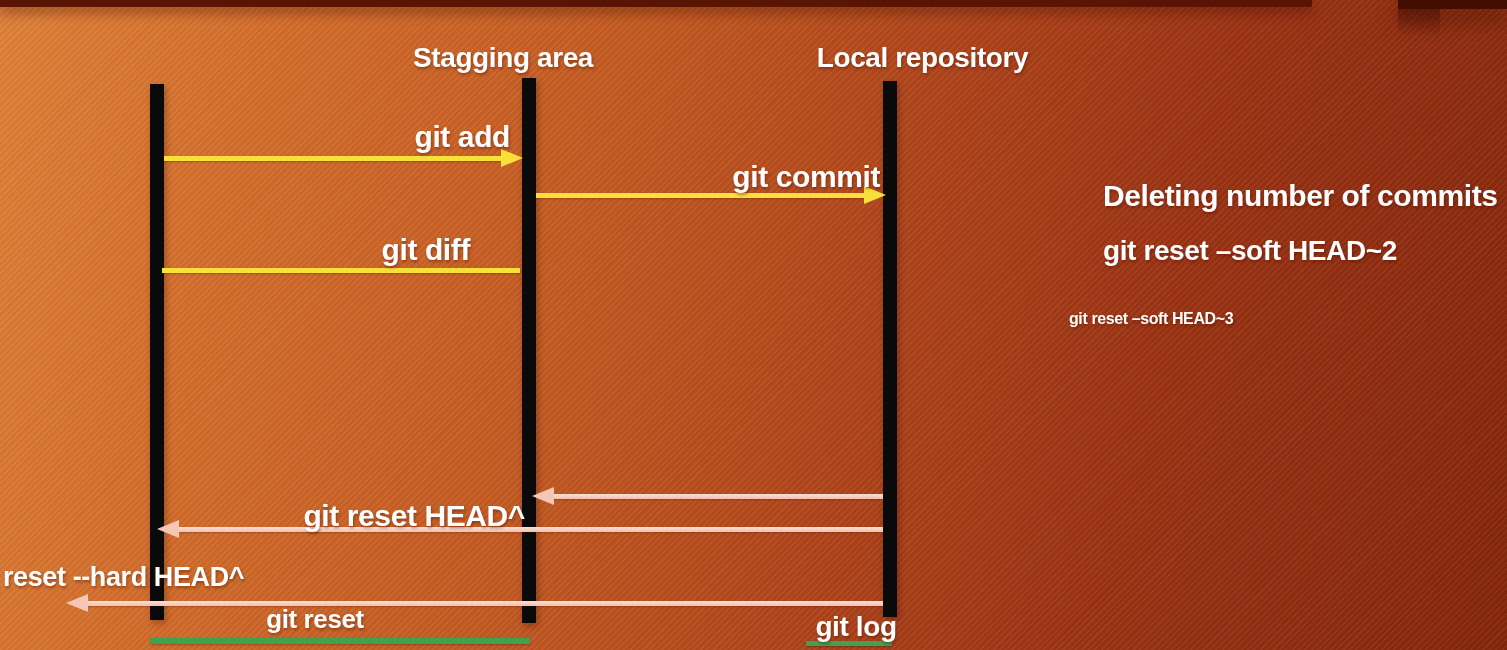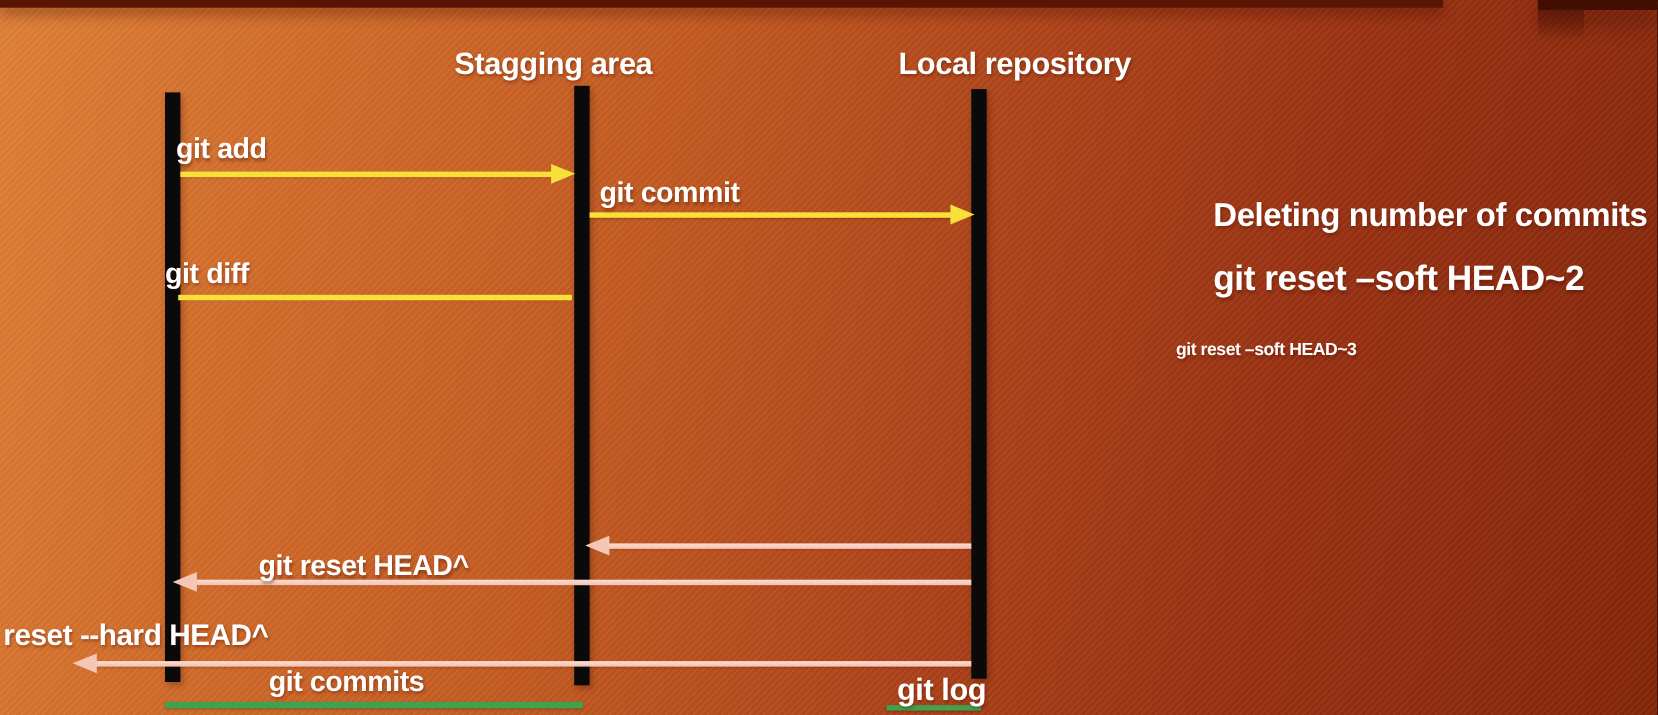--- a/index.html
+++ b/index.html
@@ -35,21 +35,21 @@
   .ll-sa{left:522px;top:78px;height:545px;}
   .ll-lr{left:883px;top:81px;height:536px;}
 
   .aline{position:absolute;height:5px;z-index:3;}
   .yellow{background:#f8e03a;box-shadow:0 1px 2px rgba(90,20,0,0.35);}
   .pink{background:linear-gradient(180deg,#fadfd4,#f1c1b0);box-shadow:0 1px 2px rgba(90,20,0,0.3);}
   .ahead{position:absolute;width:0;height:0;z-index:3;}
   .head-right-yellow{border-top:9px solid transparent;border-bottom:9px solid transparent;border-left:22px solid #f8e03a;}
   .head-left-pink{border-top:9px solid transparent;border-bottom:9px solid transparent;border-right:22px solid #f3c6b6;}
 
-  .albl{font-size:26px;text-align:left;z-index:5;}
+  .albl{font-size:30px;text-align:right;z-index:5;}
   .a1-label{left:160px;top:120px;width:350px;}
   .a1-line{left:164px;top:156px;width:340px;}
   .a1-head{left:501px;top:149px;}
   .a2-label{left:545px;top:160px;width:335px;}
   .a2-line{left:536px;top:193px;width:330px;}
   .a2-head{left:864px;top:186px;}
   .a3-label{left:150px;top:233px;width:320px;}
   .a3-line{left:162px;top:268px;width:358px;}
   .a4-label{left:545px;top:458px;width:340px;}
   .a4-line{left:552px;top:494px;width:331px;}
@@ -61,21 +61,21 @@
   .a6-line{left:86px;top:601px;width:797px;}
   .a6-head{left:66px;top:594px;}
 
   .f1-label{left:195px;top:604px;width:240px;font-size:26px;text-align:center;z-index:5;}
   .f2-label{left:800px;top:611px;width:112px;font-size:28px;text-align:center;z-index:5;}
   .uline{position:absolute;background:#3fa24c;box-shadow:0 1px 2px rgba(40,10,0,0.3);z-index:4;}
   .f1-line{left:150px;top:638px;width:380px;height:6px;}
   .f2-line{left:806px;top:641px;width:86px;height:5px;}
 
   .notes-title{left:1103px;top:179px;font-size:30px;}
-  .notes-cmd1{left:1103px;top:235px;font-size:32px;}
+  .notes-cmd1{left:1103px;top:235px;font-size:28px;}
   .notes-cmd2{left:1069px;top:310px;font-size:16px;}
 
   .topbar-left{position:absolute;left:0;top:0;width:1312px;height:7px;background:#5a1404;box-shadow:0 5px 12px rgba(70,12,0,0.55);}
   .topbar-right{position:absolute;left:1398px;top:0;width:109px;height:9px;background:#420e02;box-shadow:0 9px 20px rgba(50,8,0,0.6);}
   .topbar-right-shadow{position:absolute;left:1398px;top:9px;width:42px;height:28px;background:linear-gradient(180deg,rgba(55,10,0,0.45),rgba(55,10,0,0));}
 </style>
 </head>
 <body>
 
 <div class="slide">
@@ -106,21 +106,21 @@
   <div class="ahead head-left-pink a4-head"></div>
 
   <div class="txt albl a5-label">git reset HEAD^</div>
   <div class="aline pink a5-line"></div>
   <div class="ahead head-left-pink a5-head"></div>
 
   <div class="txt albl a6-label">reset --hard HEAD^</div>
   <div class="aline pink a6-line"></div>
   <div class="ahead head-left-pink a6-head"></div>
 
-  <div class="txt f1-label">git commits</div>
+  <div class="txt f1-label">git reset</div>
   <div class="uline f1-line"></div>
   <div class="txt f2-label">git log</div>
   <div class="uline f2-line"></div>
 
   <div class="txt notes-title">Deleting number of commits</div>
   <div class="txt notes-cmd1">git reset –soft HEAD~2</div>
   <div class="txt notes-cmd2">git reset –soft HEAD~3</div>
 
 </div>
 

